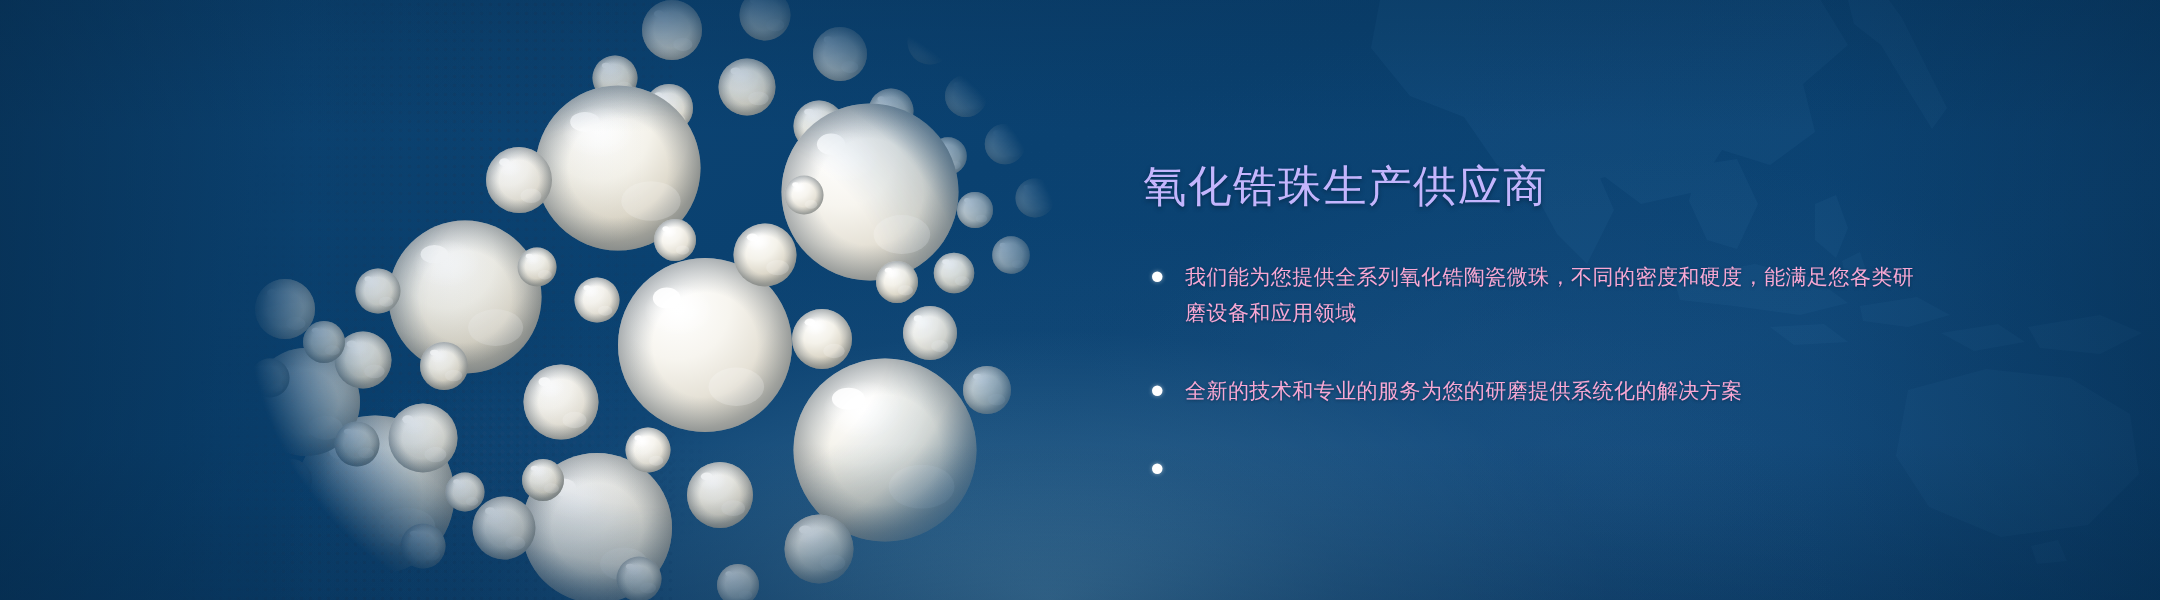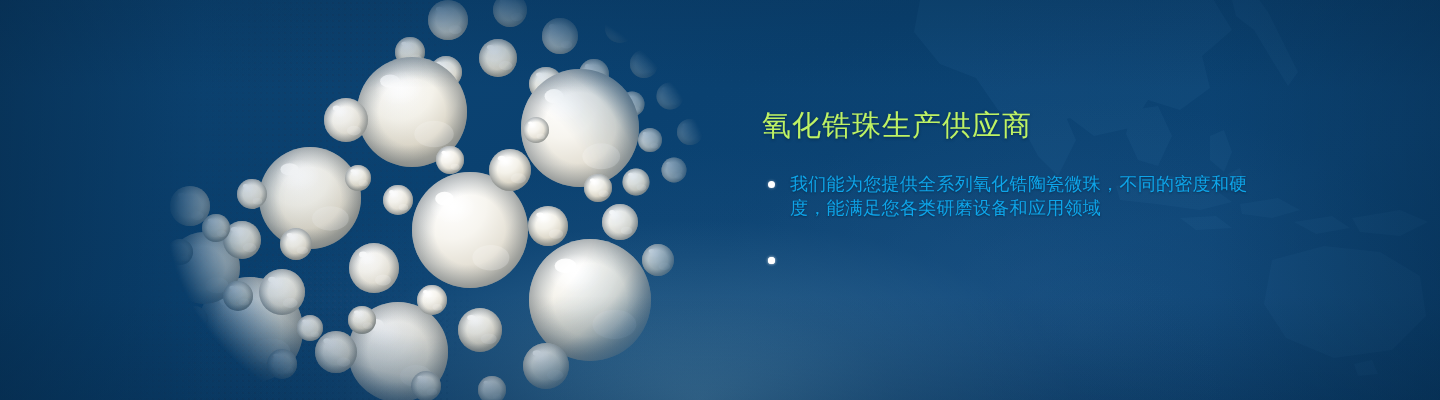--- a/index.html
+++ b/index.html
@@ -104,37 +104,37 @@
   .copy {
     position:absolute;
     left:762px; top:106px;
     width:520px;
   }
 
   .headline {
     font-size:29px;
     line-height:38px;
     letter-spacing:1px;
-    color:#bef264;
+    color:#c4b5fd;
     font-weight:400;
     text-shadow:0 1px 3px rgba(2,26,48,0.55);
     white-space:nowrap;
   }
 
   .bullets {
     margin-top:20px;
     list-style:none;
   }
 
   .bullet {
     position:relative;
     padding-left:28px;
-    font-size:18px;
+    font-size:14px;
     line-height:24px;
-    color:#0ea5e9;
+    color:#f9a8d4;
     letter-spacing:0.3px;
     text-shadow:0 1px 2px rgba(2,26,48,0.5);
     margin-bottom:0;
     margin-top:28px;
   }
 
   .bullet .dot {
     position:absolute;
     left:6px; top:9px;
     width:7px; height:7px;
@@ -309,20 +309,21 @@
 
     <h1 class="headline">氧化锆珠生产供应商</h1>
 
     <ul class="bullets">
       <li class="bullet">
         <span class="dot"></span>
         <span>我们能为您提供全系列氧化锆陶瓷微珠，不同的密度和硬度，能满足您各类研磨设备和应用领域</span>
       </li>
       <li class="bullet">
         <span class="dot"></span>
+        <span>全新的技术和专业的服务为您的研磨提供系统化的解决方案</span>
       </li>
       <li class="bullet">
         <span class="dot"></span>
       </li>
     </ul>
 
   </div>
 </div>
 
 </body></html>

